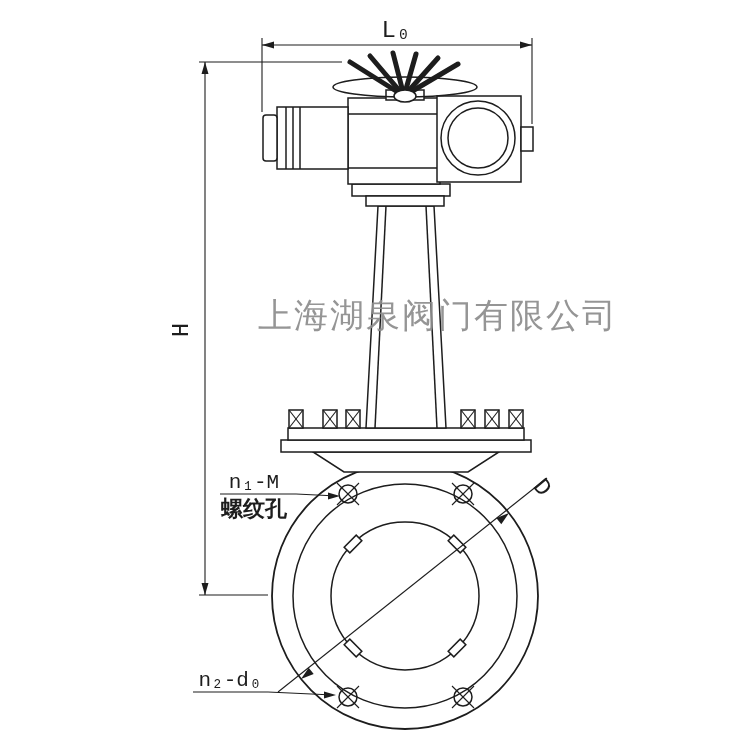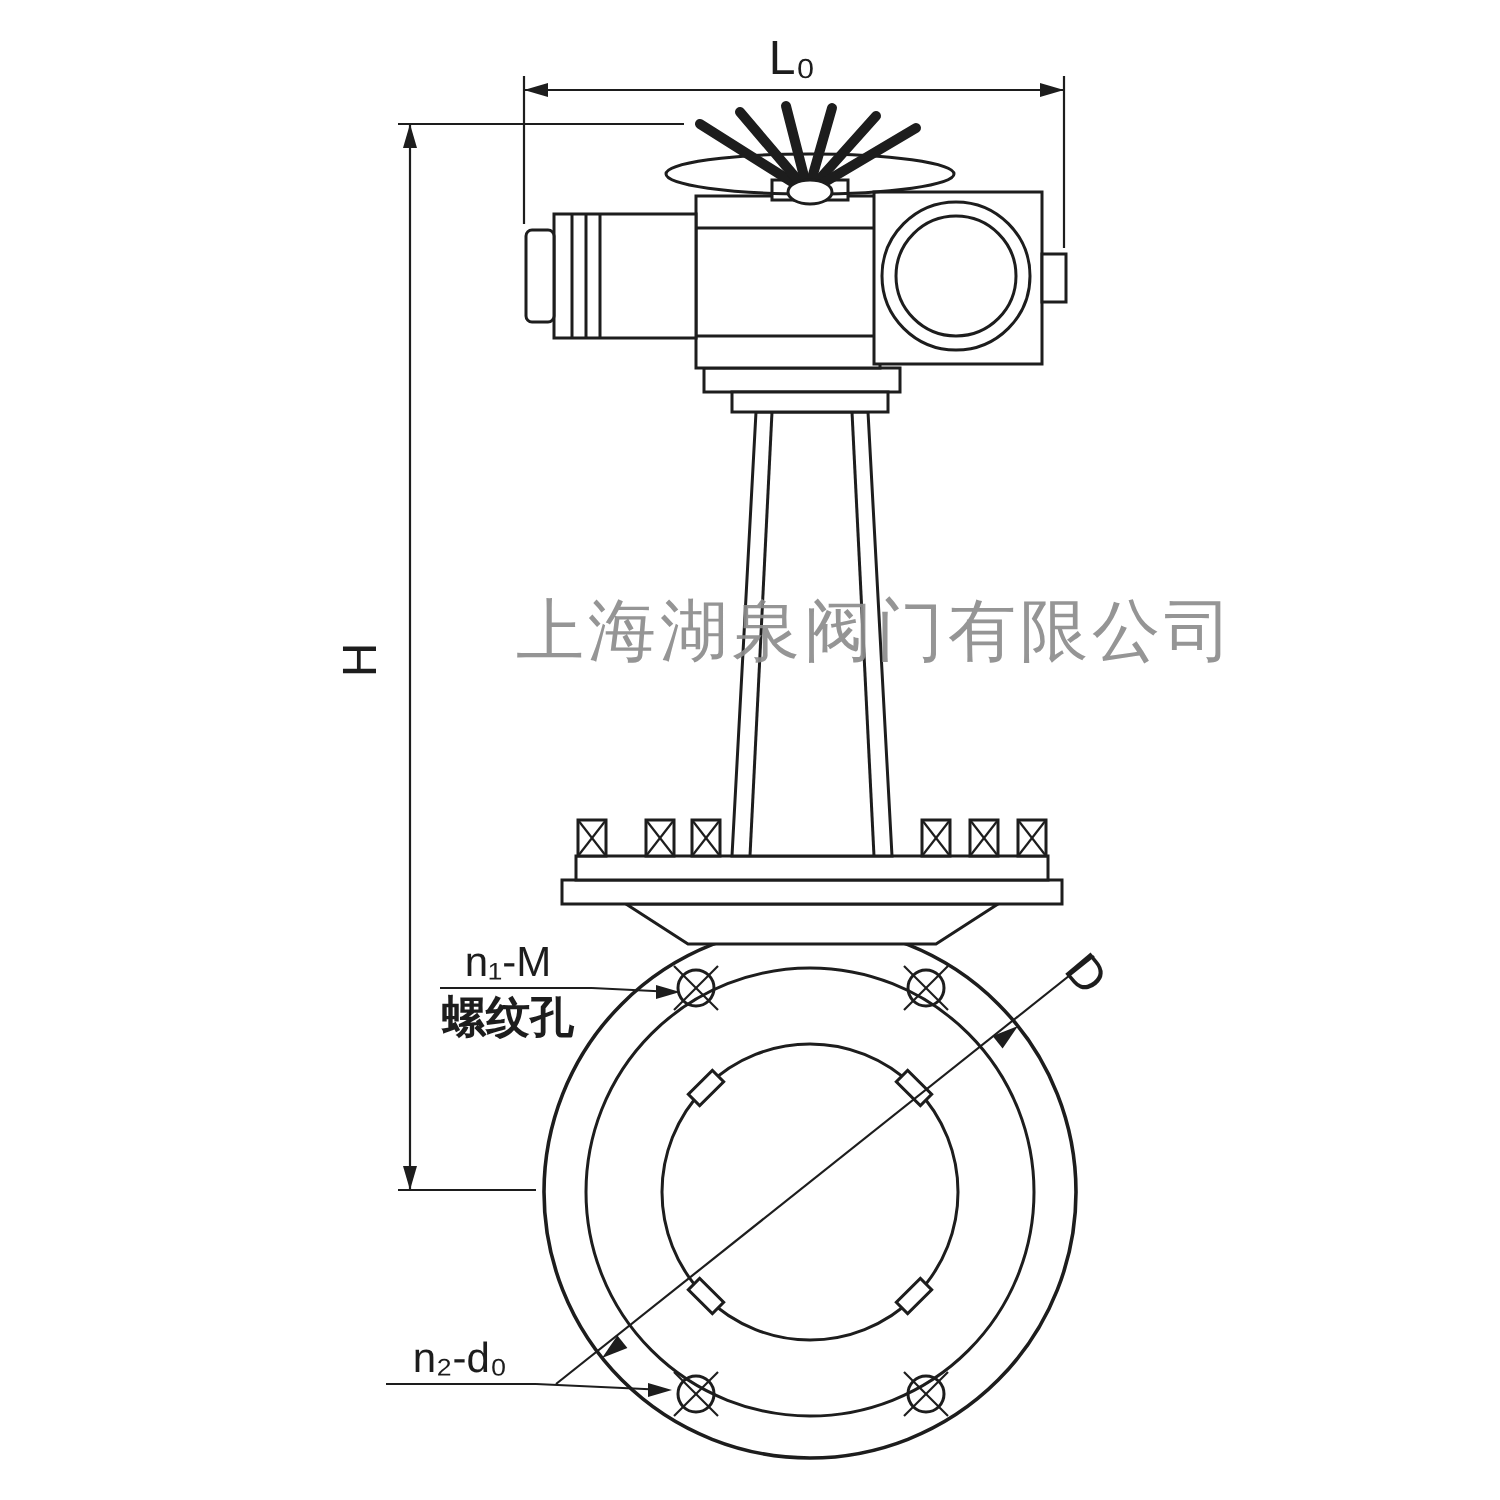--- a/index.html
+++ b/index.html
@@ -6,21 +6,21 @@
     --line:#1d1d1d;
     --watermark:#8d8d8d;
     --bg:#ffffff;
   }
   html,body{margin:0;padding:0;background:#fff;}
   .stage{
     position:relative;
     width:750px;height:750px;
     background:var(--bg);
     overflow:hidden;
-    font-family:Liberation Sans, sans-serif;
+    font-family:Liberation Mono, monospace;
   }
   svg{position:absolute;left:0;top:0;}
   .ln{stroke:var(--line);fill:none;stroke-width:1.5;}
   .thin{stroke:var(--line);fill:none;stroke-width:1.1;}
   .fw{fill:#ffffff;stroke:var(--line);stroke-width:1.5;}
   .fb{fill:var(--line);stroke:none;}
   .spoke{stroke:var(--line);stroke-width:5;stroke-linecap:round;fill:none;}
   text{fill:var(--line);}
   .dimtext{font-size:24px;}
   .callout{font-size:21px;}

